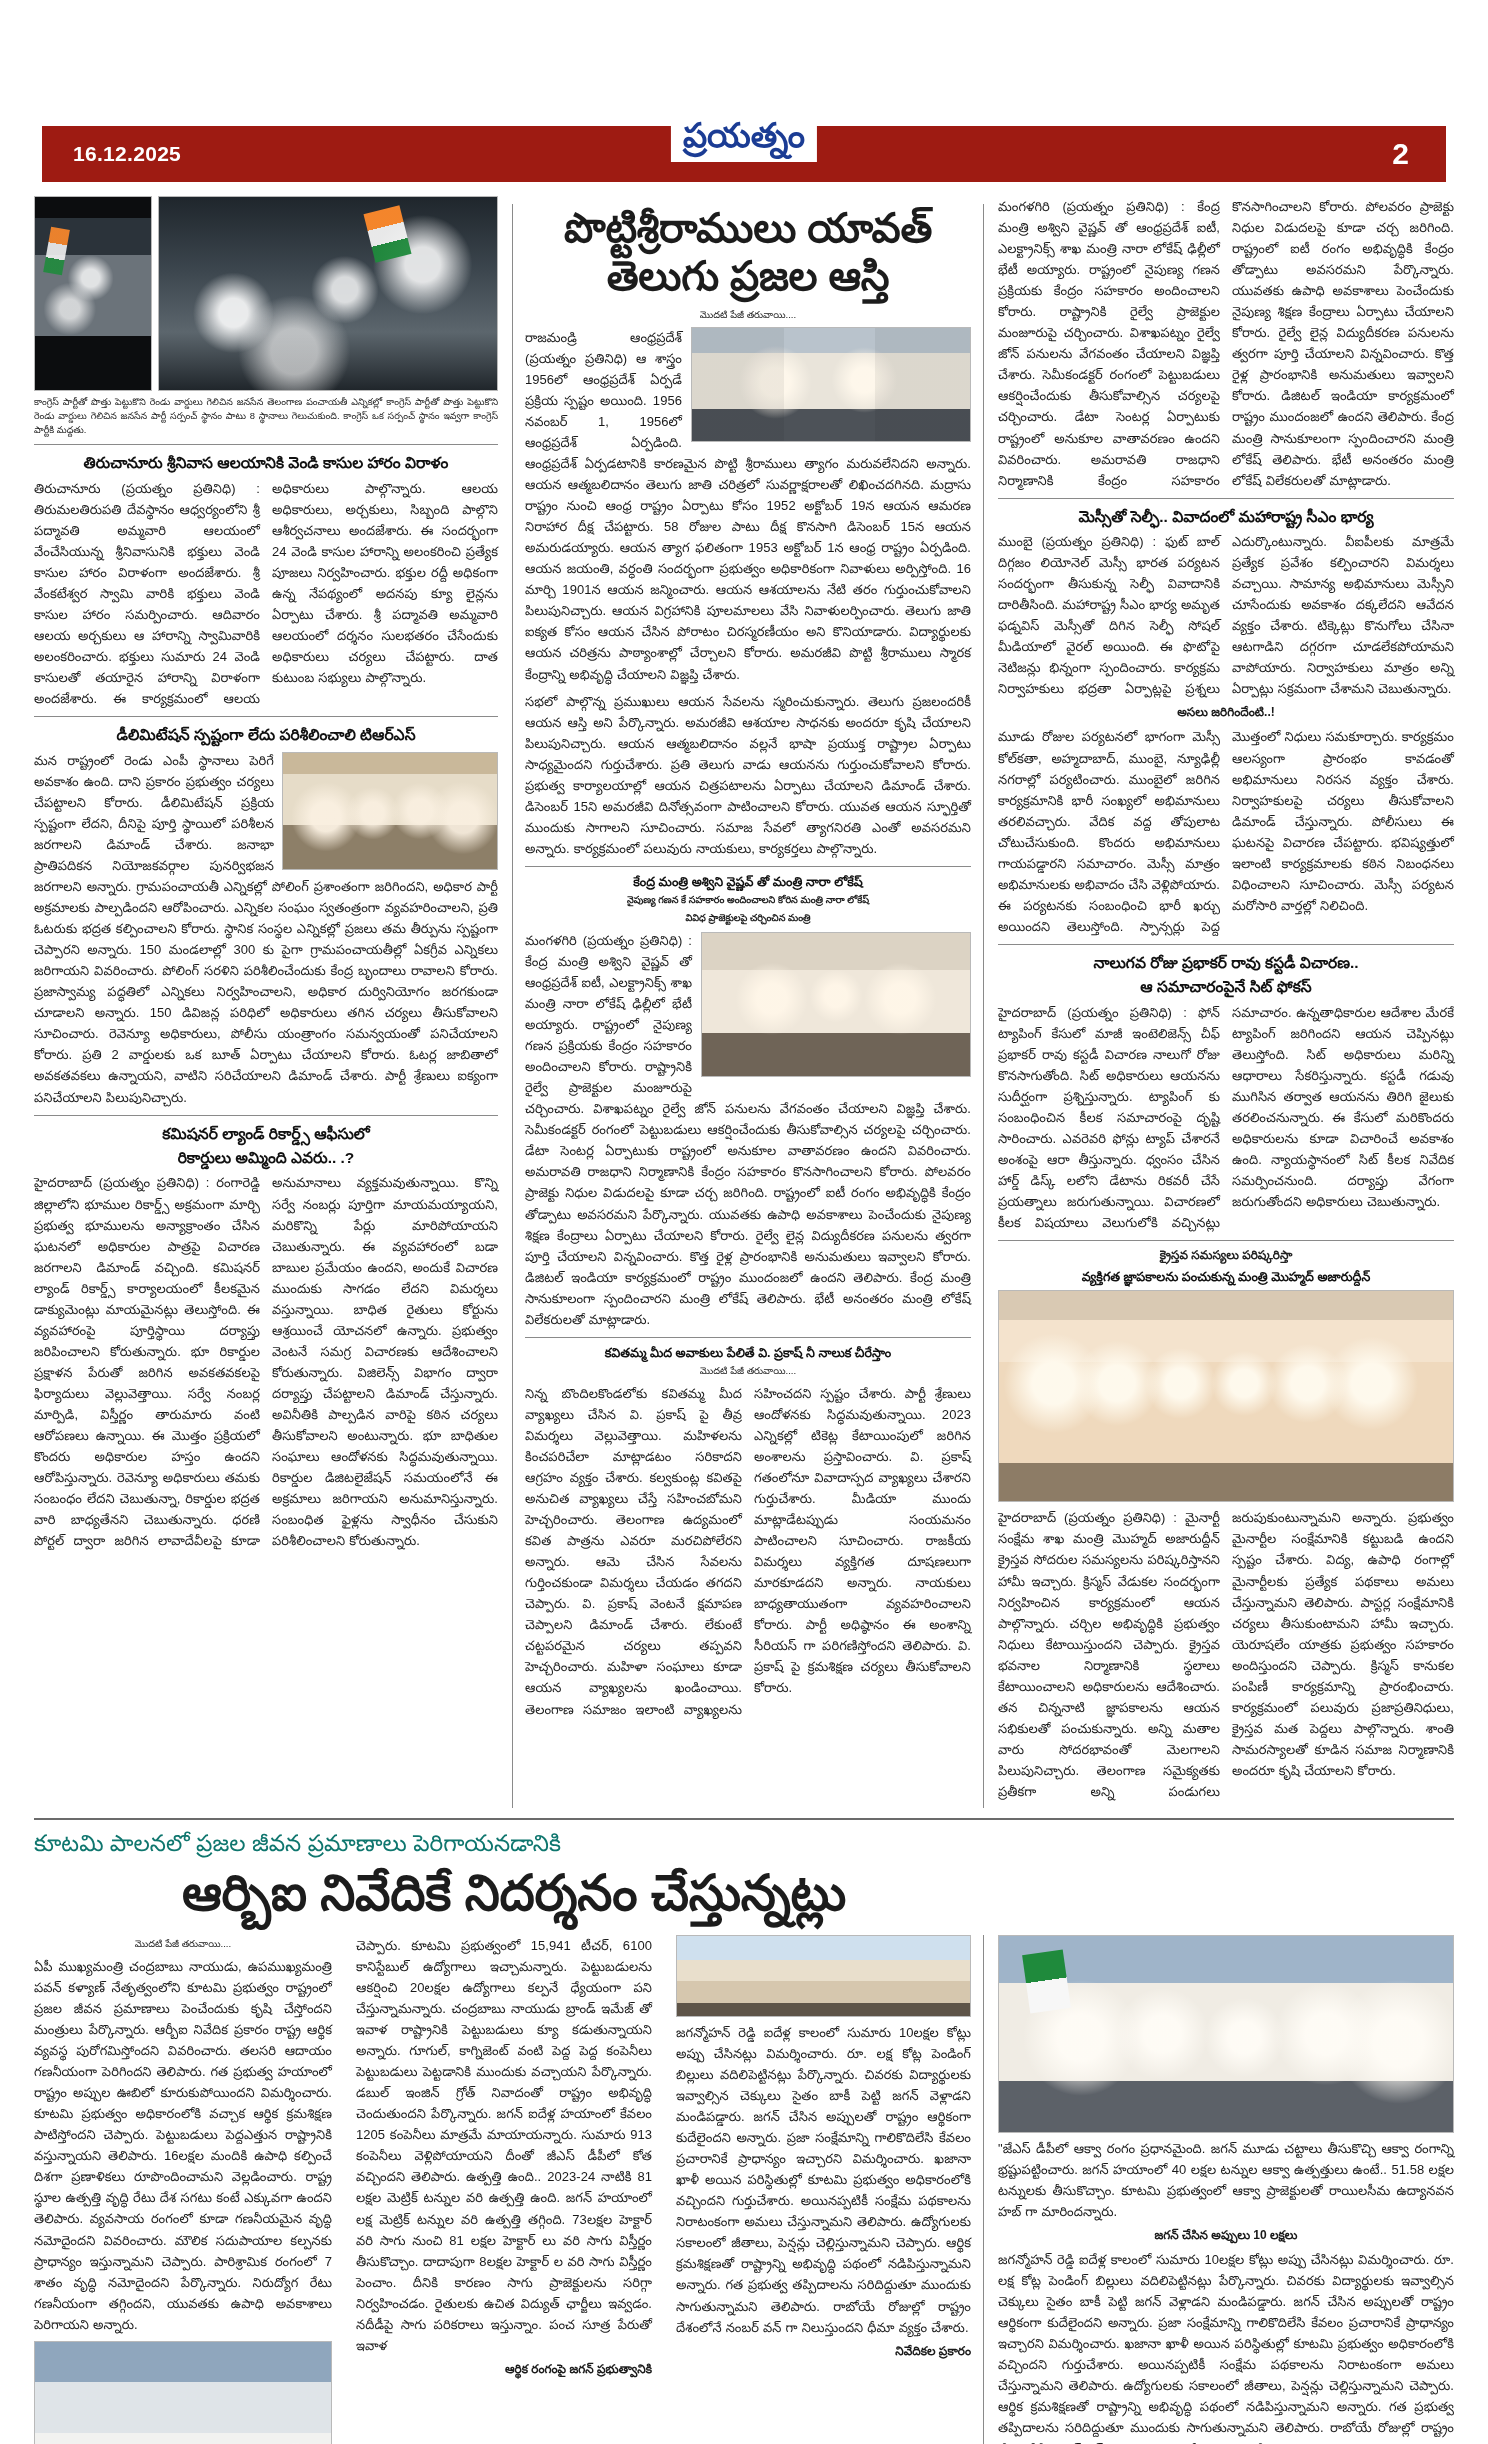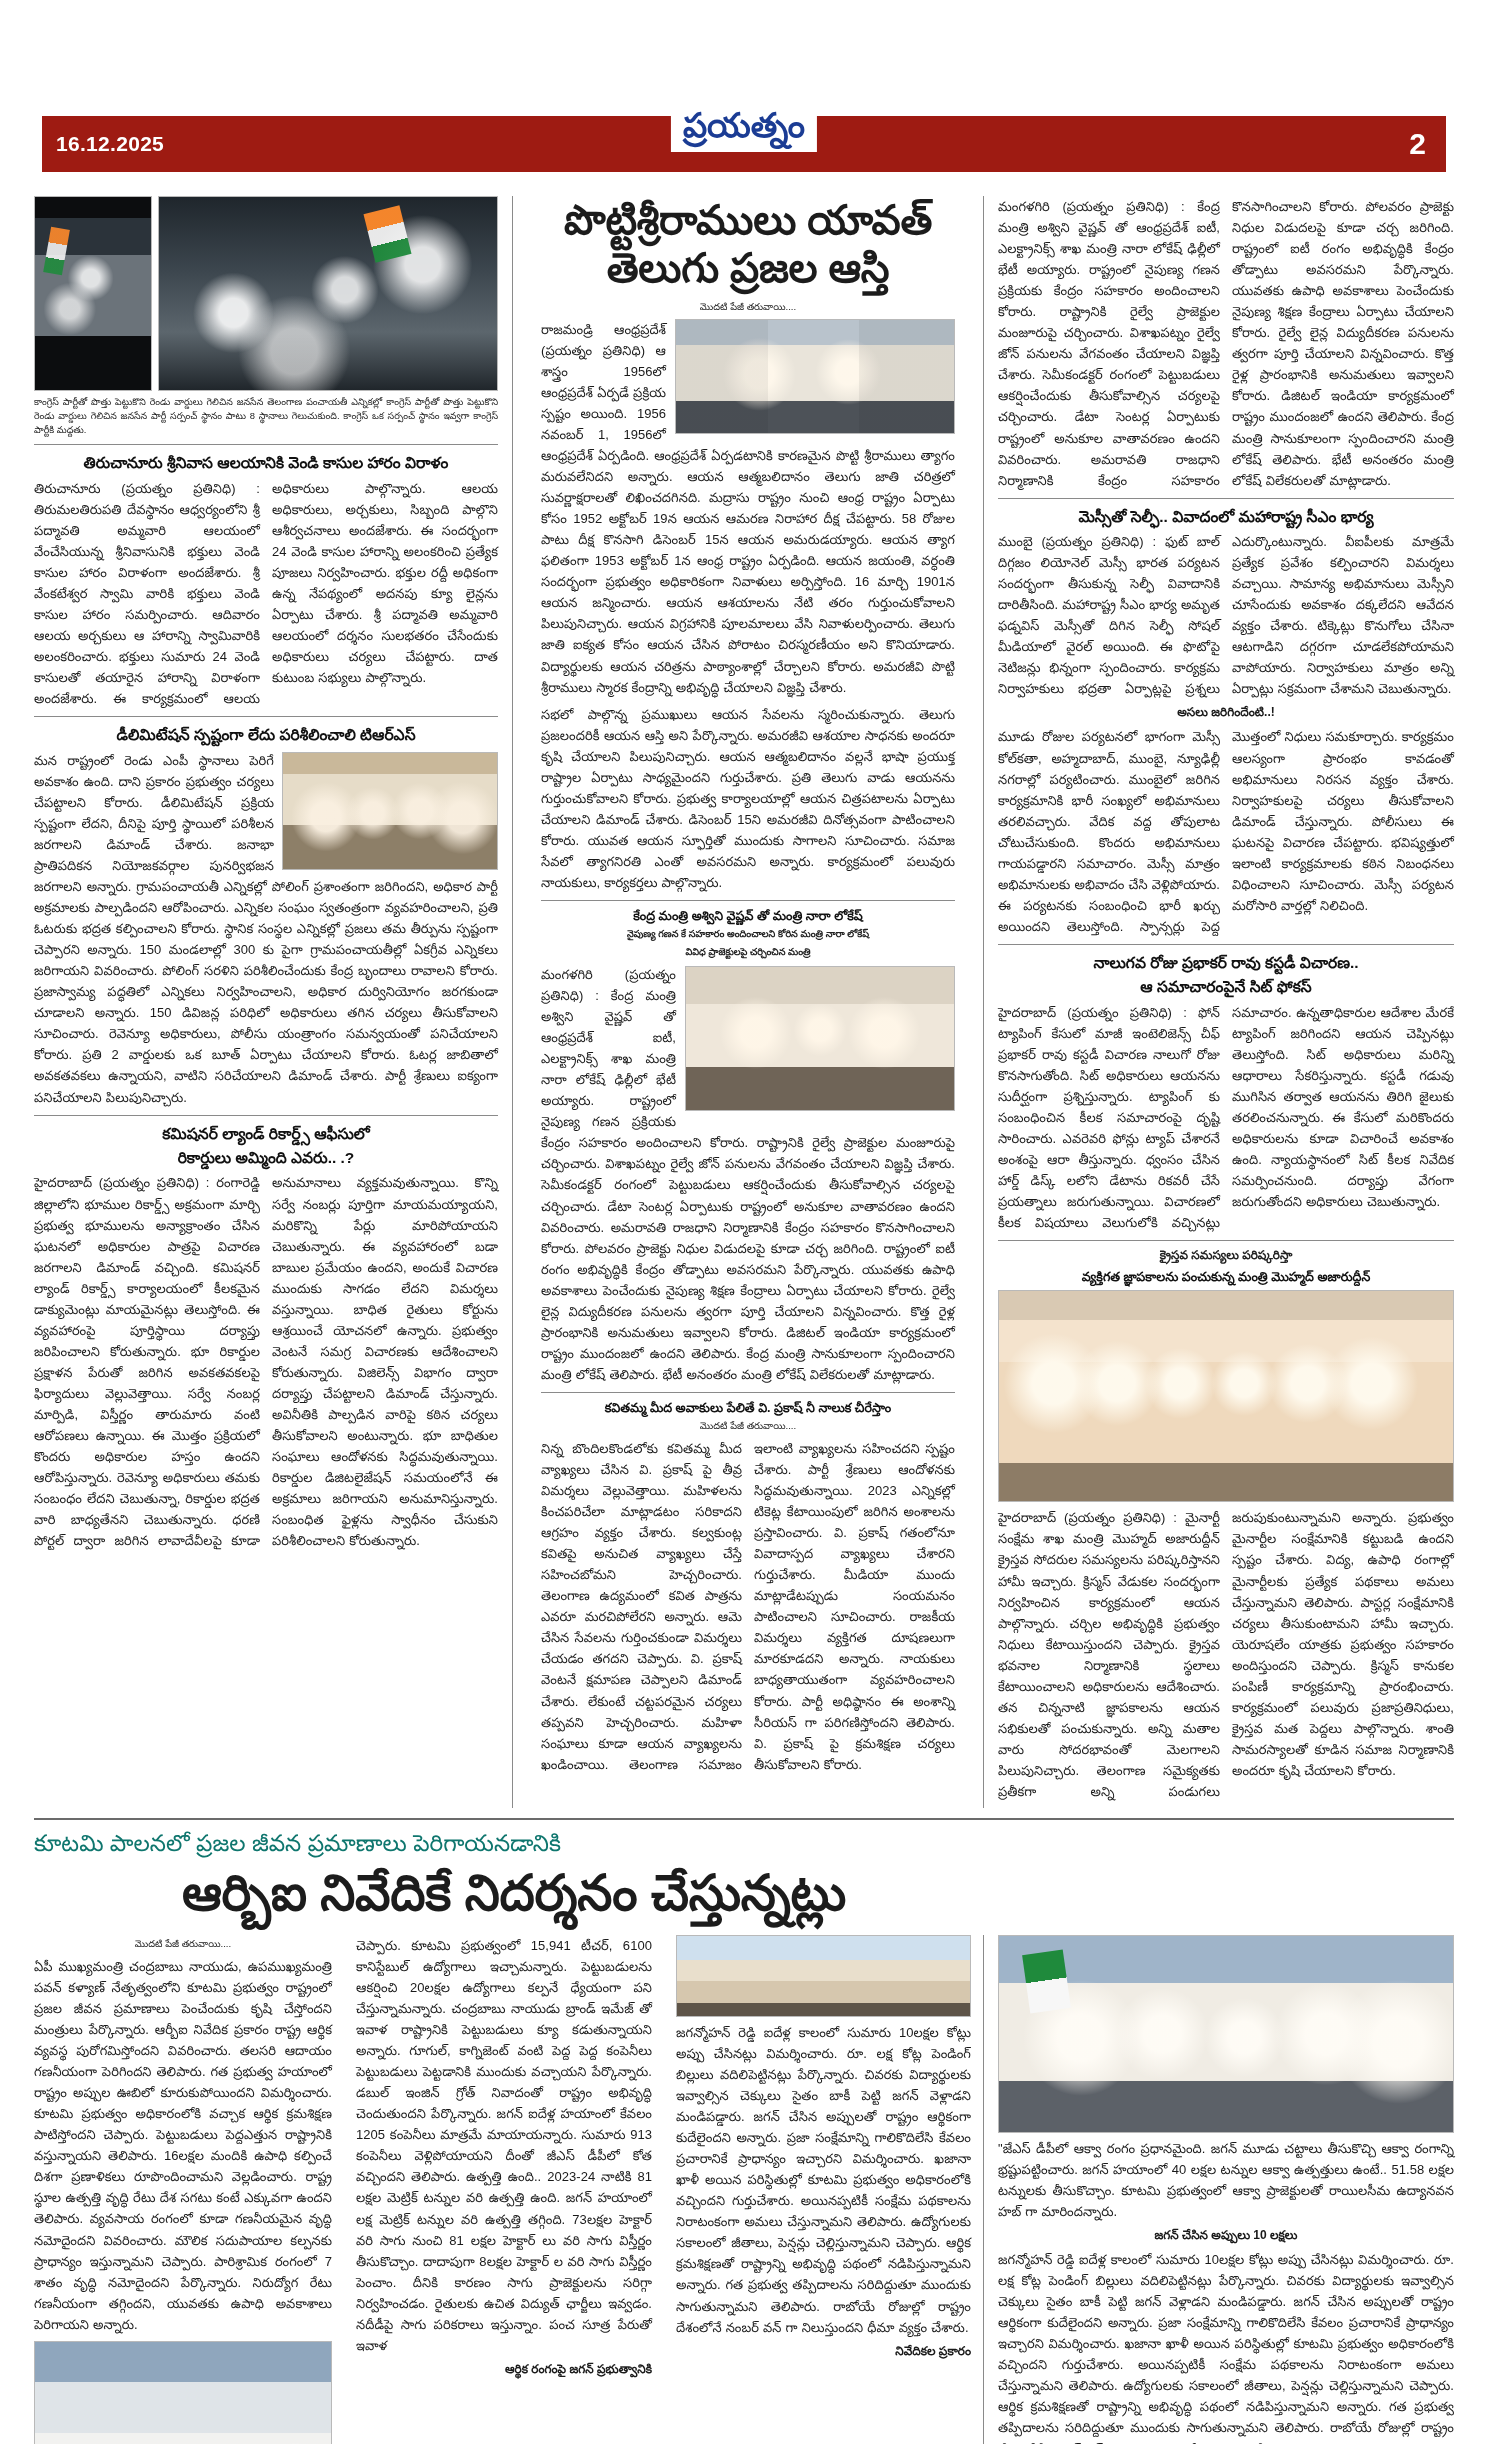--- a/index.html
+++ b/index.html
@@ -20,28 +20,28 @@
     height: 2444px;
     background: #fff;
     box-sizing: border-box;
     padding: 0;
   }
 
   
   .masthead {
     position: absolute;
     left: 42px;
-    top: 116px;
+    top: 126px;
     width: 1404px;
     height: 56px;
     background: #9e1b12;
     display: flex;
     align-items: center;
     justify-content: space-between;
-    padding: 0 14px;
+    padding: 0 31px;
     box-sizing: border-box;
   }
   .masthead-date {
     color: #ffffff;
     font-size: 21px;
     font-weight: bold;
     letter-spacing: .3px;
     font-family: "Liberation Sans", sans-serif;
   }
   .masthead-logo {
@@ -72,22 +72,22 @@
     top: 196px;
     width: 1420px;
   }
 
   .top-area {
     display: flex;
     gap: 0;
     align-items: stretch;
   }
   .col-left   { width: 478px; padding-right: 14px; box-sizing: border-box; }
-  .col-mid    { width: 472px; padding: 0 28px; box-sizing: border-box;
-                border-left: 1px solid #8a8a8a; border-right: 1px solid #8a8a8a; }
+  .col-mid    { width: 472px; padding: 0 12px; box-sizing: border-box;
+                border-left: 1px solid #8a8a8a; border-right: 1px solid #8a8a8a; margin-top: 8px; }
   .col-right  { width: 470px; padding-left: 14px; box-sizing: border-box; }
 
   
   .body-text {
     font-size: 13px;
     line-height: 1.62;
     text-align: justify;
     color: #1a1a1a;
     letter-spacing: .05px;
     margin: 0 0 6px 0;

